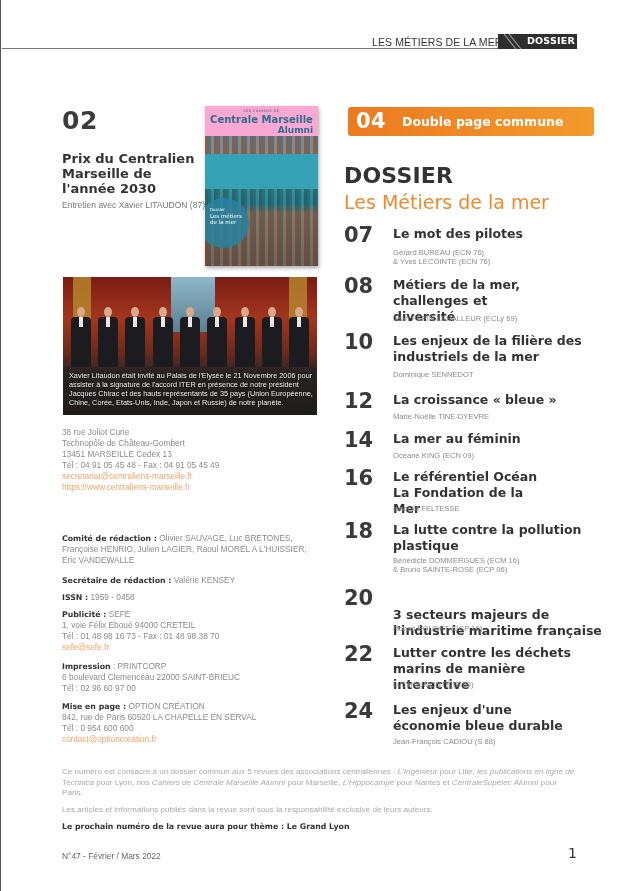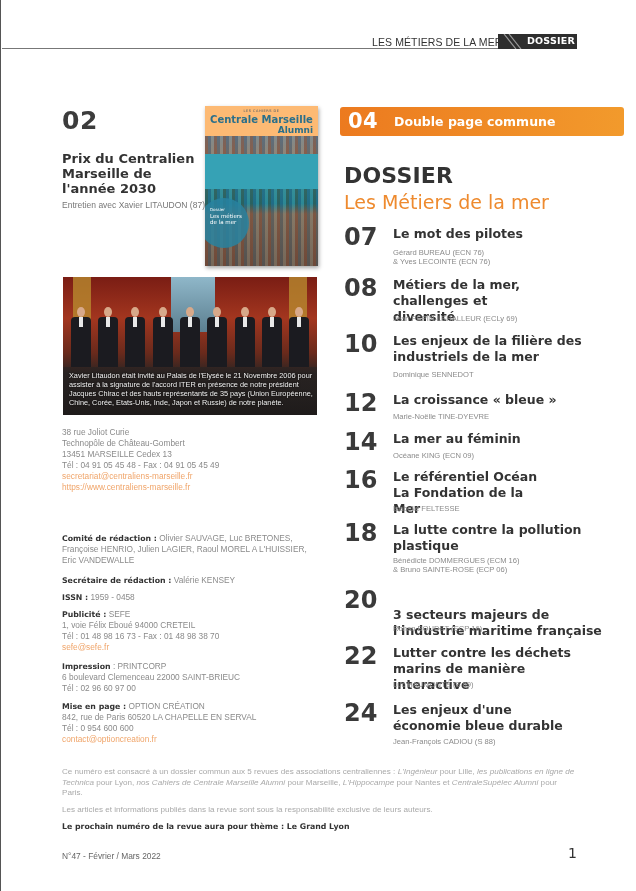--- a/index.html
+++ b/index.html
@@ -14,21 +14,21 @@
   .hdr-stripes { position: absolute; left: 4px; top: 0; width: 22px; height: 15px; }
   .hdr-badge-label { position: absolute; left: 29px; top: 1px; font-family: "DejaVu Sans", sans-serif; font-weight: bold; font-size: 9.5px; color: #fff; letter-spacing: 0.2px; }
 
   
   .big-num { font-family: "DejaVu Sans", sans-serif; font-weight: bold; color: #3c3c3c; }
   .num-02 { position: absolute; left: 61px; top: 106px; font-size: 25px; letter-spacing: 0.5px; }
   .prix-title { position: absolute; left: 61px; top: 151px; width: 140px; font-size: 13px; line-height: 15px; font-weight: bold; color: #333; }
   .prix-sub { position: absolute; left: 61px; top: 200px; font-family: "Liberation Sans", sans-serif; font-size: 8.5px; color: #777; }
 
   .cover { position: absolute; left: 204px; top: 106px; width: 113px; height: 160px; box-shadow: 1px 2px 4px rgba(0,0,0,0.35); overflow: hidden; background: #c9cfd3; }
-  .cover-head { position: absolute; left: 0; top: 0; width: 100%; height: 30px; background: #fdba74; }
+  .cover-head { position: absolute; left: 0; top: 0; width: 100%; height: 30px; background: #f9a8d4; }
   .cover-kicker { position: absolute; left: 0; top: 3px; width: 100%; text-align: center; font-size: 3.5px; color: #456; letter-spacing: 0.5px; }
   .cover-title1 { position: absolute; left: 0; top: 8px; width: 100%; text-align: center; font-family: "DejaVu Sans", sans-serif; font-weight: bold; font-size: 10px; color: #2b6f8a; }
   .cover-title2 { position: absolute; right: 5px; top: 19px; font-weight: bold; font-size: 9px; color: #2b6f8a; }
   .cover-img { position: absolute; left: 0; top: 30px; width: 100%; height: 130px;
     background:
       repeating-linear-gradient(90deg, rgba(200,90,50,0.55) 0 3px, rgba(90,110,140,0.5) 3px 6px, rgba(220,200,180,0.45) 6px 9px),
       linear-gradient(180deg, #8a9aa3 0%, #a08f7a 22%, #c7c2bb 30%, #3a9fb0 38%, #2f97ad 52%, #8f8676 60%, #7d7266 100%);
     background-blend-mode: multiply; }
   .cover-water { position: absolute; left: 0; top: 30%; width: 100%; height: 22%; background: #36a2b5; }
   .cover-circle { position: absolute; left: -6px; top: 92px; width: 50px; height: 50px; border-radius: 50%; background: rgba(40,130,160,0.85); }
@@ -62,31 +62,31 @@
 
   .bottom-note { position: absolute; left: 61px; top: 767px; width: 515px; font-family: "Liberation Sans", sans-serif; font-size: 8.1px; line-height: 10.5px; color: #a9a9a9; }
   .bottom-note i { font-style: italic; }
   .bottom-resp { position: absolute; left: 61px; top: 805px; width: 515px; font-family: "Liberation Sans", sans-serif; font-size: 8.1px; color: #a9a9a9; }
   .bottom-next { position: absolute; left: 61px; top: 822px; width: 515px; font-family: "DejaVu Sans", sans-serif; font-size: 7.8px; font-weight: bold; color: #333; }
 
   .footer-issue { position: absolute; left: 61px; top: 851px; font-family: "Liberation Sans", sans-serif; font-size: 8.4px; color: #666; }
   .footer-page { position: absolute; left: 567px; top: 845px; font-family: "DejaVu Sans", sans-serif; font-size: 14px; color: #333; }
 
   
-  .orange-bar { position: absolute; left: 339px; top: 107px; width: 284px; height: 29px; border-radius: 3px;
+  .orange-bar { position: absolute; left: 347px; top: 107px; width: 246px; height: 29px; border-radius: 3px;
     background: linear-gradient(90deg, #ec7a1f 0%, #f29a2c 100%); }
   .orange-num { position: absolute; left: 8px; top: 2px; font-family: "DejaVu Sans", sans-serif; font-weight: bold; font-size: 21px; color: #fff; letter-spacing: 0.5px; }
   .orange-label { position: absolute; left: 54px; top: 7px; font-family: "DejaVu Sans", sans-serif; font-weight: bold; font-size: 12.5px; color: #fff; }
 
   .dossier-h { position: absolute; left: 343px; top: 163px; font-family: "DejaVu Sans", sans-serif; font-weight: bold; font-size: 22px; color: #333; letter-spacing: 0.2px; }
   .dossier-sub { position: absolute; left: 343px; top: 191px; font-family: "DejaVu Sans", sans-serif; font-size: 19px; color: #ee8a2e; }
 
   .toc { position: absolute; left: 343px; top: 226px; width: 250px; }
   .toc-item { position: absolute; left: 0; width: 250px; }
-  .toc-num { position: absolute; left: 0; top: -3px; font-family: "DejaVu Sans", sans-serif; font-weight: bold; font-size: 24px; color: #3a3a3a; }
+  .toc-num { position: absolute; left: 0; top: -3px; font-family: "DejaVu Sans", sans-serif; font-weight: bold; font-size: 21px; color: #3a3a3a; }
   .toc-title { position: absolute; left: 49px; top: 0; width: 210px; font-family: "DejaVu Sans", sans-serif; font-weight: bold; font-size: 12.5px; line-height: 16px; color: #333; }
   .toc-author { position: absolute; left: 49px; font-family: "Liberation Sans", sans-serif; font-size: 7.6px; line-height: 9px; color: #8a8a8a; }
 </style>
 </head>
 <body>
 
 <div class="page">
 
   <div class="hdr-rule"></div>
   <div class="hdr-title">LES MÉTIERS DE LA MER</div>

